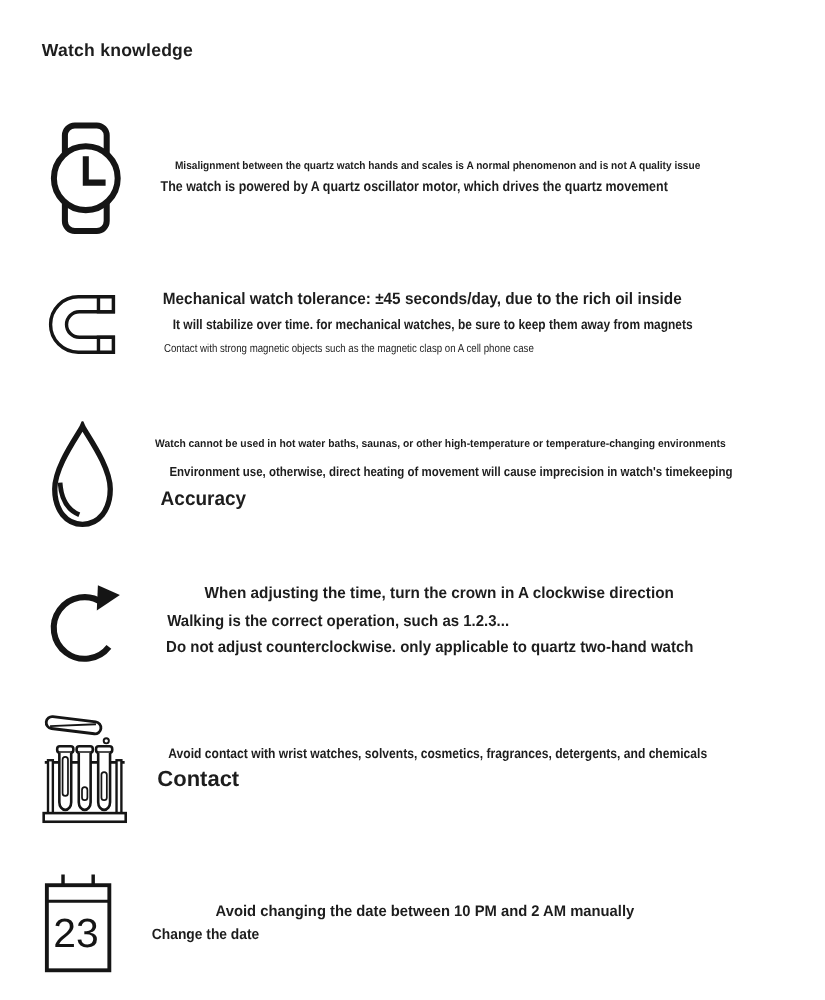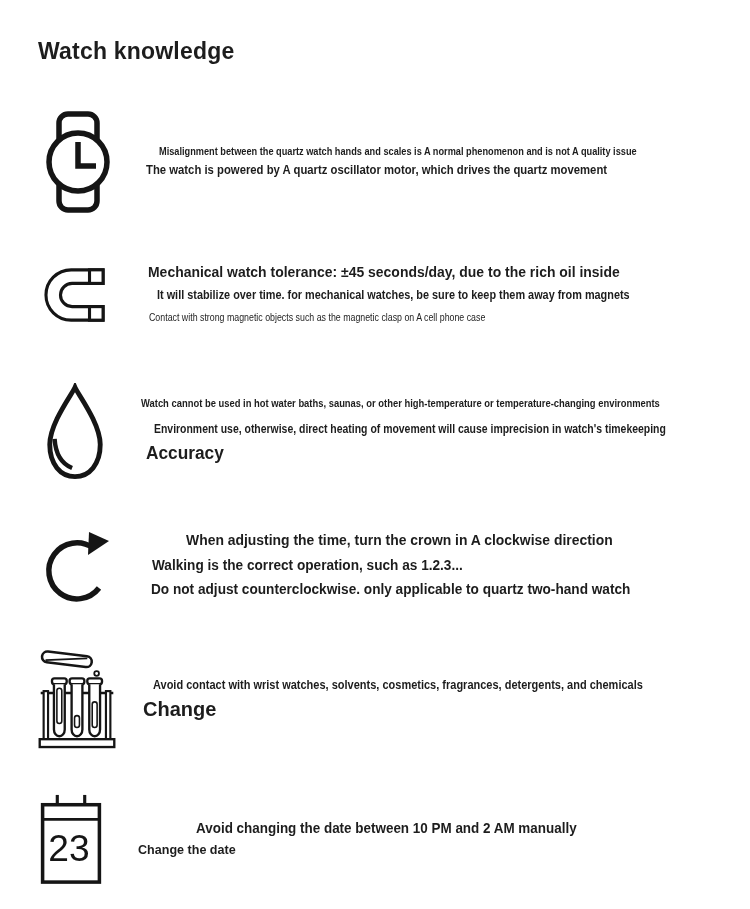--- a/index.html
+++ b/index.html
@@ -1,18 +1,18 @@
 <!DOCTYPE html>
 <html><head>
 <meta charset="utf-8">
 <style>
   html,body{margin:0;padding:0;background:#ffffff;}
   .page{position:relative;width:750px;height:909px;background:#ffffff;overflow:hidden;
         font-family:"Liberation Sans",sans-serif;color:#1d1d1d;}
-  .title{position:absolute;left:38px;top:38px;font-size:23px;font-weight:700;letter-spacing:0.2px;white-space:nowrap;}
+  .title{position:absolute;left:38px;top:38px;font-size:16px;font-weight:700;letter-spacing:0.2px;white-space:nowrap;}
   .line{position:absolute;white-space:nowrap;font-weight:700;transform-origin:left top;color:#1d1d1d;}
   .icon{position:absolute;}
   .icon *{vector-effect:none;}
   
   .s1-icon{left:45px;top:111px;width:66px;height:102px;}
   .s1l1{left:159px;top:146px;font-size:10px;transform:scaleX(.92);}
   .s1l2{left:146px;top:162px;font-size:13px;transform:scaleX(.87);}
   
   .s2-icon{left:44px;top:265px;width:62px;height:60px;}
   .s2l1{left:148px;top:263px;font-size:15px;transform:scaleX(.93);}
@@ -103,21 +103,21 @@
       <rect class="stroke" x="18.5" y="44" width="5" height="36" rx="2.5" stroke-width="1.6"></rect>
       <rect class="wfill" x="31.5" y="34" width="15" height="6" rx="2.5" stroke-width="2.4"></rect>
       <path class="wfill" d="M33.5,40 L33.5,86 A5.5,7 0 0 0 44.5,86 L44.5,40" stroke-width="2.4"></path>
       <rect class="stroke" x="36.5" y="72" width="5" height="12" rx="2.5" stroke-width="1.6"></rect>
       <rect class="wfill" x="49.5" y="34" width="15" height="6" rx="2.5" stroke-width="2.4"></rect>
       <path class="wfill" d="M51.5,40 L51.5,86 A5.5,7 0 0 0 62.5,86 L62.5,40" stroke-width="2.4"></path>
       <rect class="stroke" x="54.5" y="58" width="5" height="26" rx="2.5" stroke-width="1.6"></rect>
       <rect class="wfill" x="1" y="96" width="76" height="8" stroke-width="2.4"></rect>
     </svg>
     <div class="line s5l1">Avoid contact with wrist watches, solvents, cosmetics, fragrances, detergents, and chemicals</div>
-    <div class="line s5h">Change</div>
+    <div class="line s5h">Contact</div>
   </div>
 
   <div>
     <svg class="icon s6-icon" viewBox="0 0 66 96">
       <line class="stroke" x1="19" y1="3" x2="19" y2="18" stroke-width="3.2"></line>
       <line class="stroke" x1="47" y1="3" x2="47" y2="18" stroke-width="3.2"></line>
       <rect class="wfill" x="4" y="13" width="58" height="79" stroke-width="3.6"></rect>
       <line class="stroke" x1="4" y1="28" x2="62" y2="28" stroke-width="2.8"></line>
       <text class="cal-num" x="31" y="70" text-anchor="middle" font-size="38">23</text>
     </svg>

